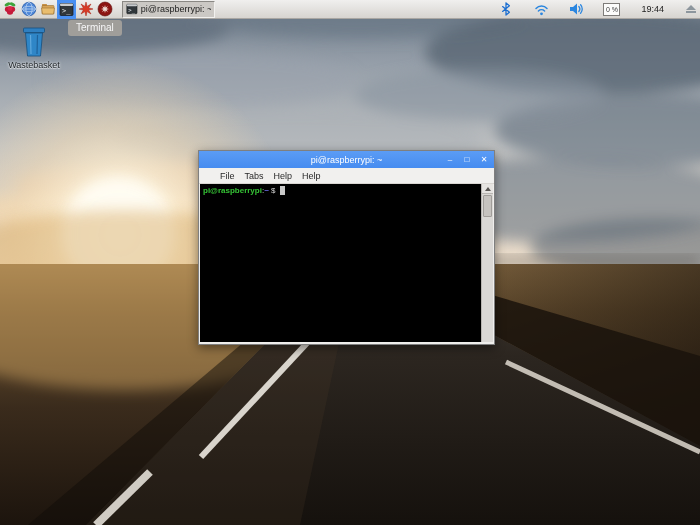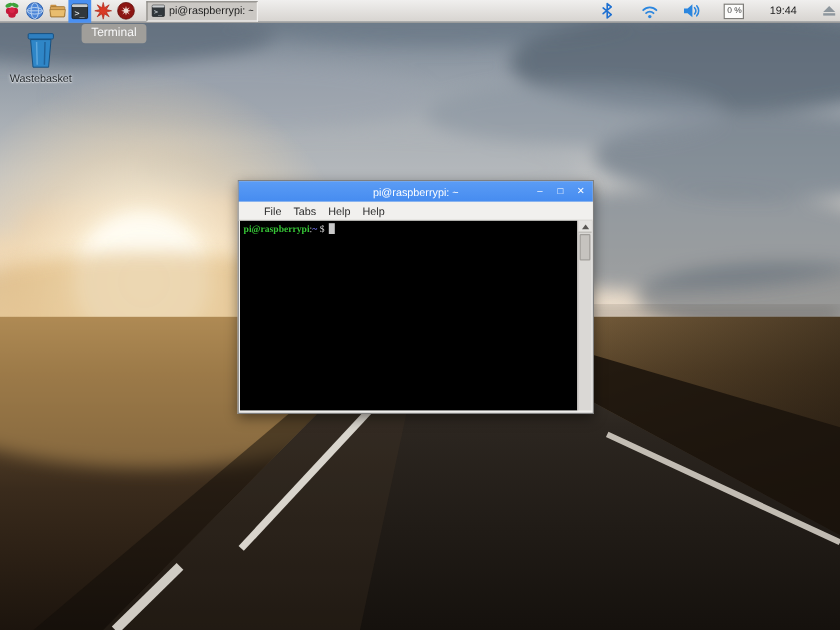--- a/index.html
+++ b/index.html
@@ -49,21 +49,21 @@
     display:flex; align-items:center; justify-content:center; flex:0 0 auto; }
   .title-text { font-size:9px; color:#fff; }
   .win-controls { position:absolute; right:5px; top:0; height:17px; display:flex; align-items:center; gap:7px; }
   .win-btn { color:#fff; font-size:8px; line-height:17px; width:10px; text-align:center; cursor:default; }
   .menubar { height:16px; background:#f1f0ee; border-bottom:1px solid #d9d6d2;
     display:flex; align-items:center; flex:0 0 auto; }
   .menu-item { font-size:9px; color:#2a2a2a; padding:0 5px; }
   .menu-item:first-child { padding-left:21px; }
   .term-body { flex:1; display:flex; margin:0 1px 2px 1px; min-height:0; }
   .term-screen { flex:1; background:#000; padding:2px 3px;
-    font-family:Liberation Serif, serif; font-size:8px; line-height:10px; white-space:pre; }
+    font-family:Liberation Sans, sans-serif; font-size:8px; line-height:10px; white-space:pre; }
   .c-green { color:#35c335; font-weight:bold; }
   .c-gray  { color:#d2d2d2; }
   .c-blue  { color:#6f6ff0; font-weight:bold; }
   .cursor-block { display:inline-block; width:5px; height:9px; background:#c9c9c9;
     vertical-align:text-bottom; margin-left:4px; }
   .scrollbar { flex:0 0 11px; background:#dad8d5; border-left:1px solid #b9b6b2;
     display:flex; flex-direction:column; align-items:center; }
   .sb-arrow { width:11px; height:10px; background:#e6e4e1; border-bottom:1px solid #b9b6b2;
     display:flex; align-items:center; justify-content:center; }
   .sb-arrow .tri { width:0; height:0; border-left:3px solid transparent; border-right:3px solid transparent;

